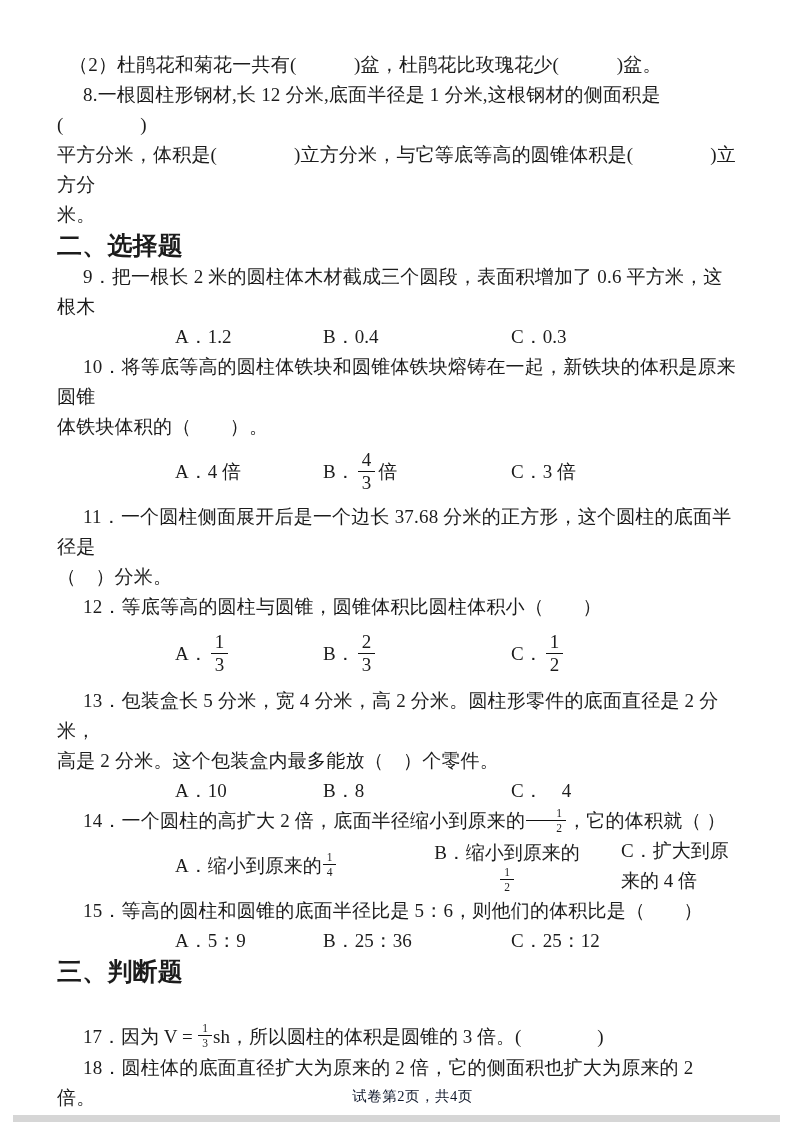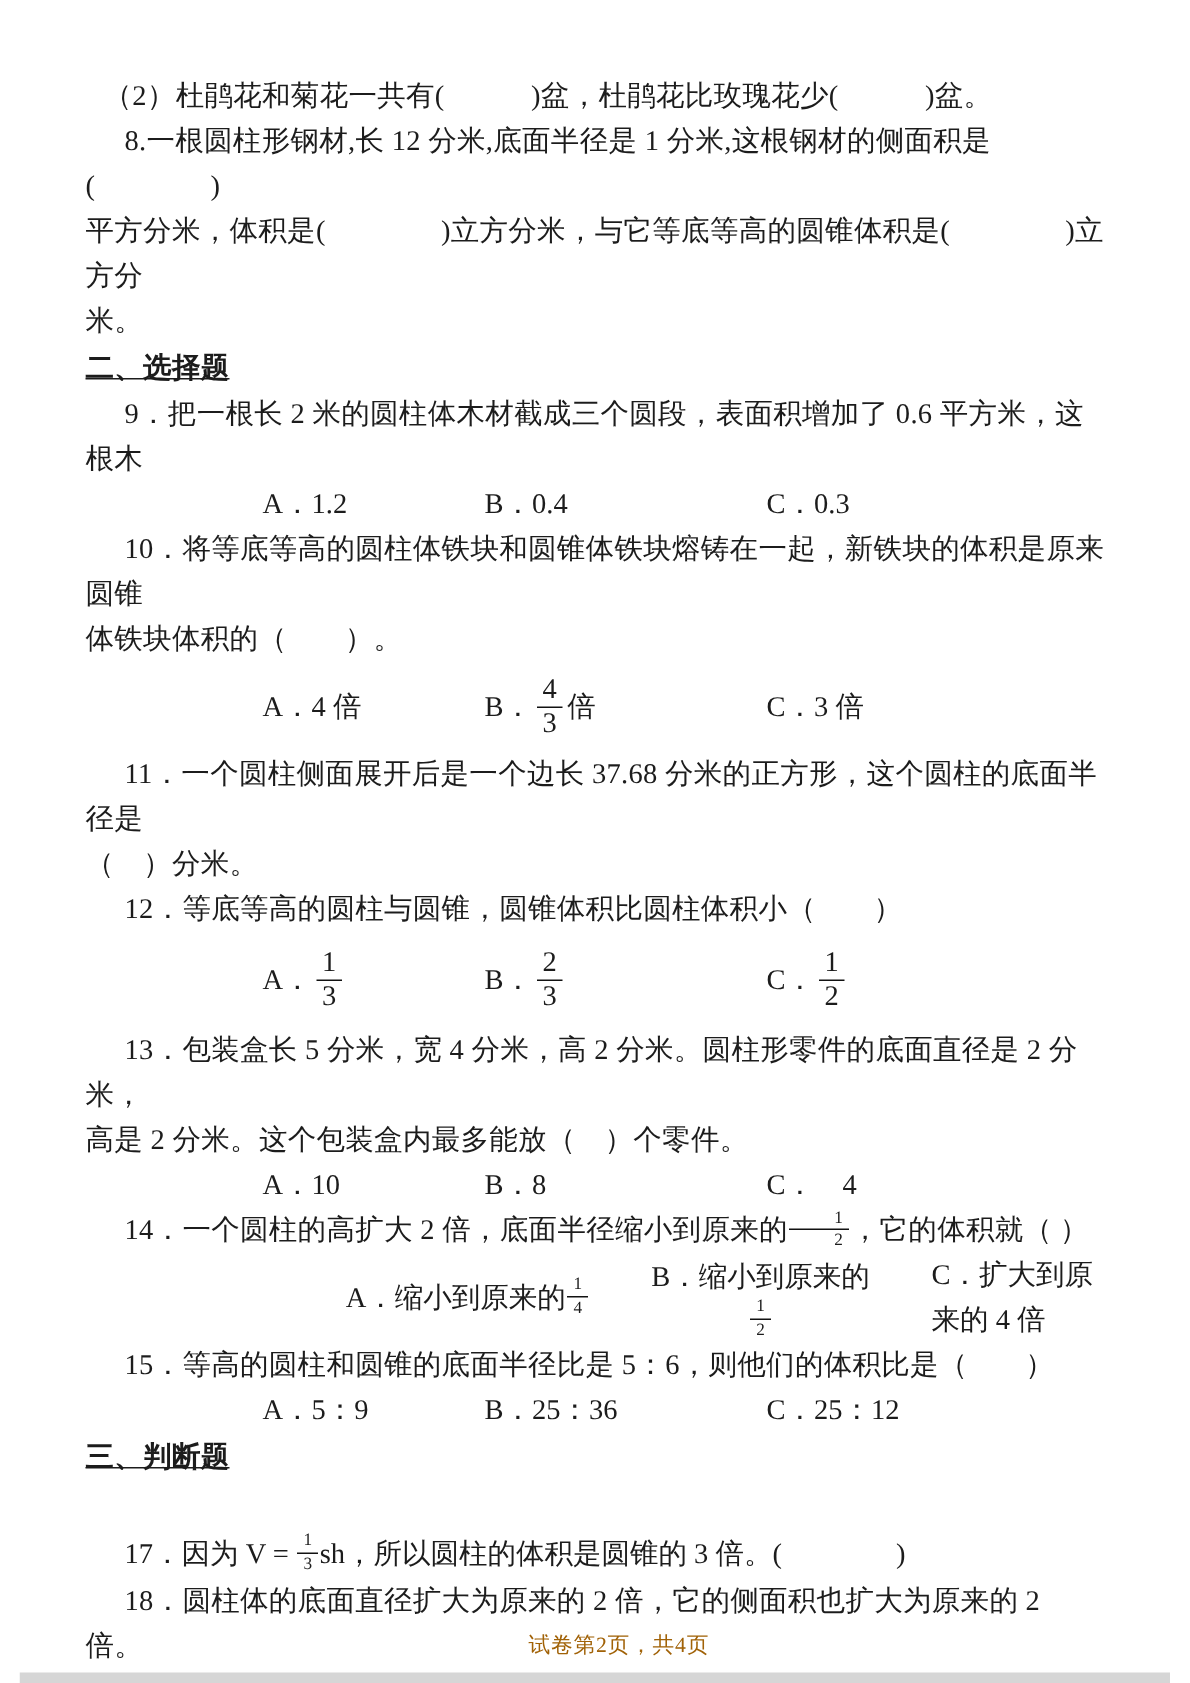--- a/index.html
+++ b/index.html
@@ -18,35 +18,34 @@
   .line{
     line-height:30px;
     white-space:pre-wrap;
     letter-spacing:0.2px;
   }
   .indent{text-indent:26px;}
   .indent-sm{text-indent:12px;}
   .section-title{
     font-weight:bold;
     line-height:32px;
-    font-size:19px;
-    text-decoration:underline;
+    font-size:25px;
   }
   .opts{
     margin-left:118px;
     display:flex;
     align-items:center;
     line-height:30px;
     white-space:pre-wrap;
   }
   .opts .cell{display:inline-flex;align-items:center;white-space:pre-wrap;}
   .opts .a{width:148px;}
   .opts .b{width:188px;}
   .opts .c{flex:1;}
-  .opts.wide .a{width:218px;justify-content:flex-end;}
+  .opts.wide .a{width:218px;}
   .opts.wide .b{width:228px;flex-direction:column;}
   .opts.tall{min-height:60px;}
   .opts.q12row{min-height:64px;}
   
   .frac{
     display:inline-block;
     text-align:center;
     vertical-align:middle;
     line-height:1.05;
     margin:0 3px;
@@ -56,21 +55,21 @@
   .frac .den{padding-top:1px;}
   .frac.big{font-size:19px;position:relative;top:-1px;}
   .frac.small{font-size:11.5px;position:relative;top:-2px;margin:0 1px;}
   .judge-line{min-height:32px;display:flex;align-items:center;white-space:pre-wrap;line-height:30px;margin-top:33px;}
   .footer{
     position:absolute;
     left:0;right:0;
     bottom:16px;
     text-align:center;
     font-size:14.5px;
-    color:#a16207;
+    color:#0f172a;
     letter-spacing:0.5px;
     margin-left:32px;
   }
   .bottom-edge{
     position:absolute;
     left:0;right:0;bottom:0;
     height:7px;
     background:#d6d6d6;
   }
 </style>

